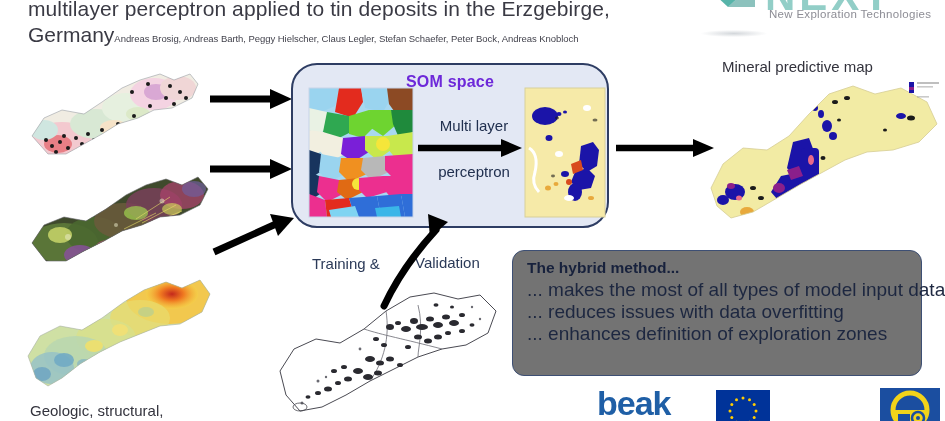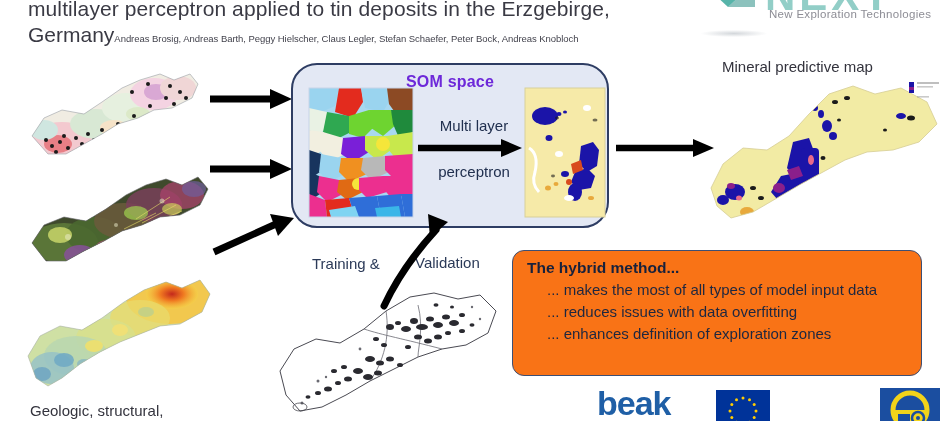--- a/index.html
+++ b/index.html
@@ -114,31 +114,31 @@
     font-size: 15px; color: #2b3a58; line-height: 19px;
   }
   #label-validation {
     left: 415px; top: 254px; font-size: 15px; color: #2b3a58; white-space: nowrap;
   }
   #map-validation { left: 272px; top: 285px; width: 232px; height: 130px; }
 
   
   #hybrid-box {
     left: 512px; top: 250px; width: 410px; height: 126px;
-    background: #f97316;
+    background: #737373;
     border: 1.6px solid #3d4f74;
     border-radius: 12px;
     box-sizing: border-box;
     padding: 8px 0 0 14px;
   }
   #hybrid-heading {
     font-size: 15.5px; font-weight: 700; color: #17213c; margin-bottom: 2px;
   }
   .hybrid-item {
-    font-size: 15px; color: #1d2740; line-height: 22px; white-space: nowrap; margin-left: 20px;
+    font-size: 19px; color: #1d2740; line-height: 22px; white-space: nowrap;
   }
 
   
   #beak-logo {
     left: 597px; top: 386px;
     font-size: 34px; font-weight: 700; color: #1f5fa6;
     letter-spacing: -1px; line-height: 34px;
   }
   #eu-flag {
     left: 716px; top: 390px; width: 54px; height: 36px;

